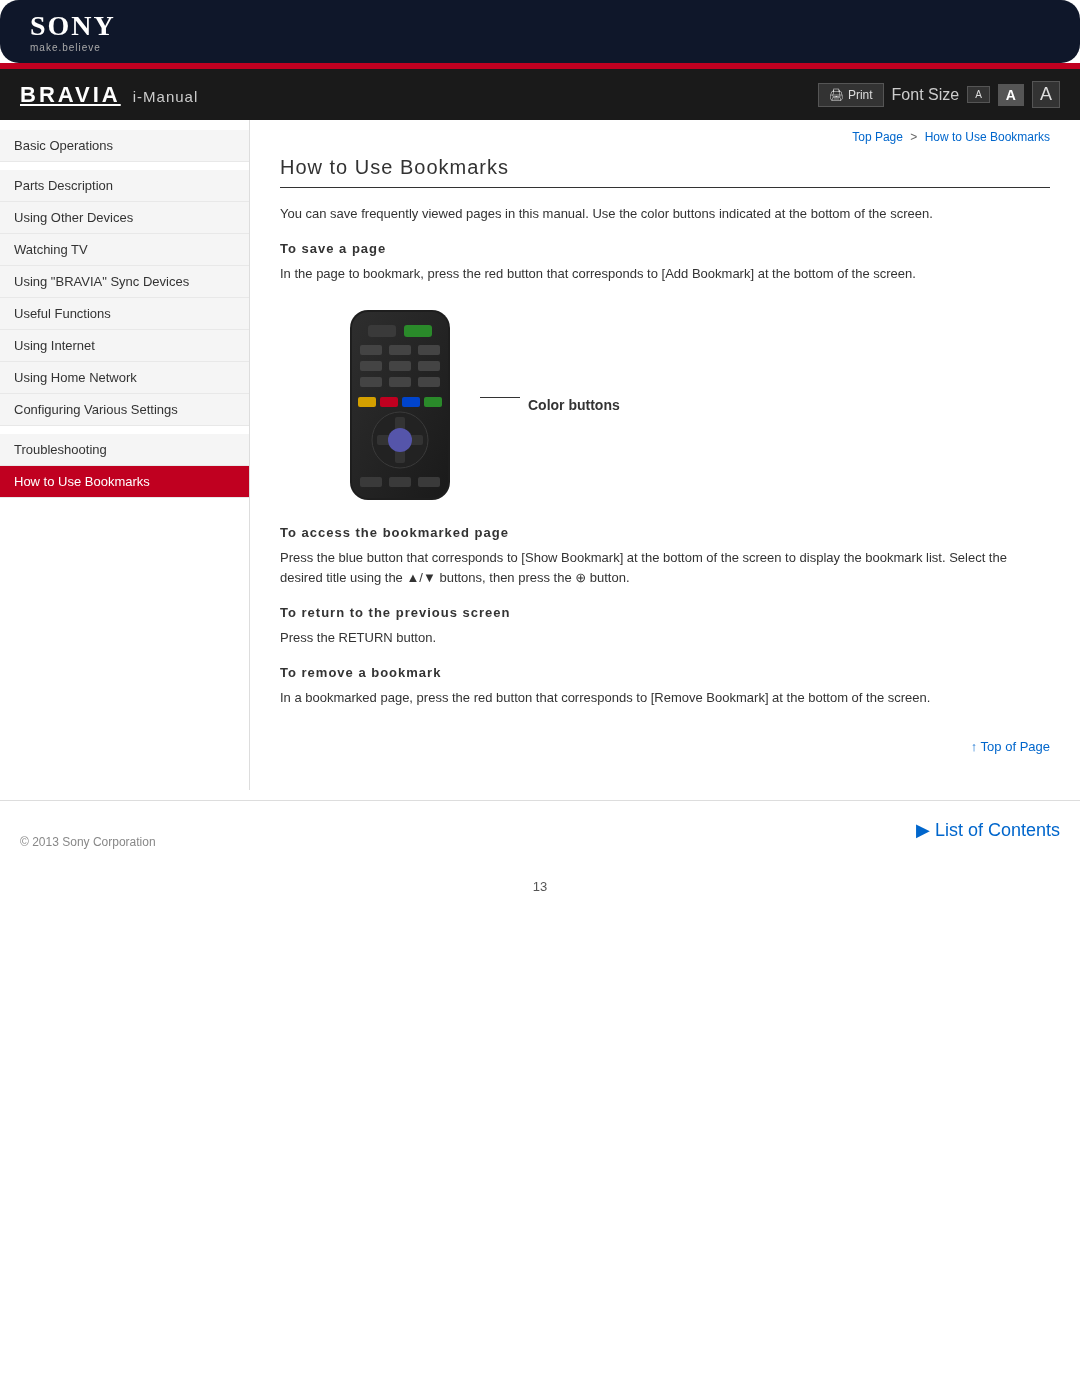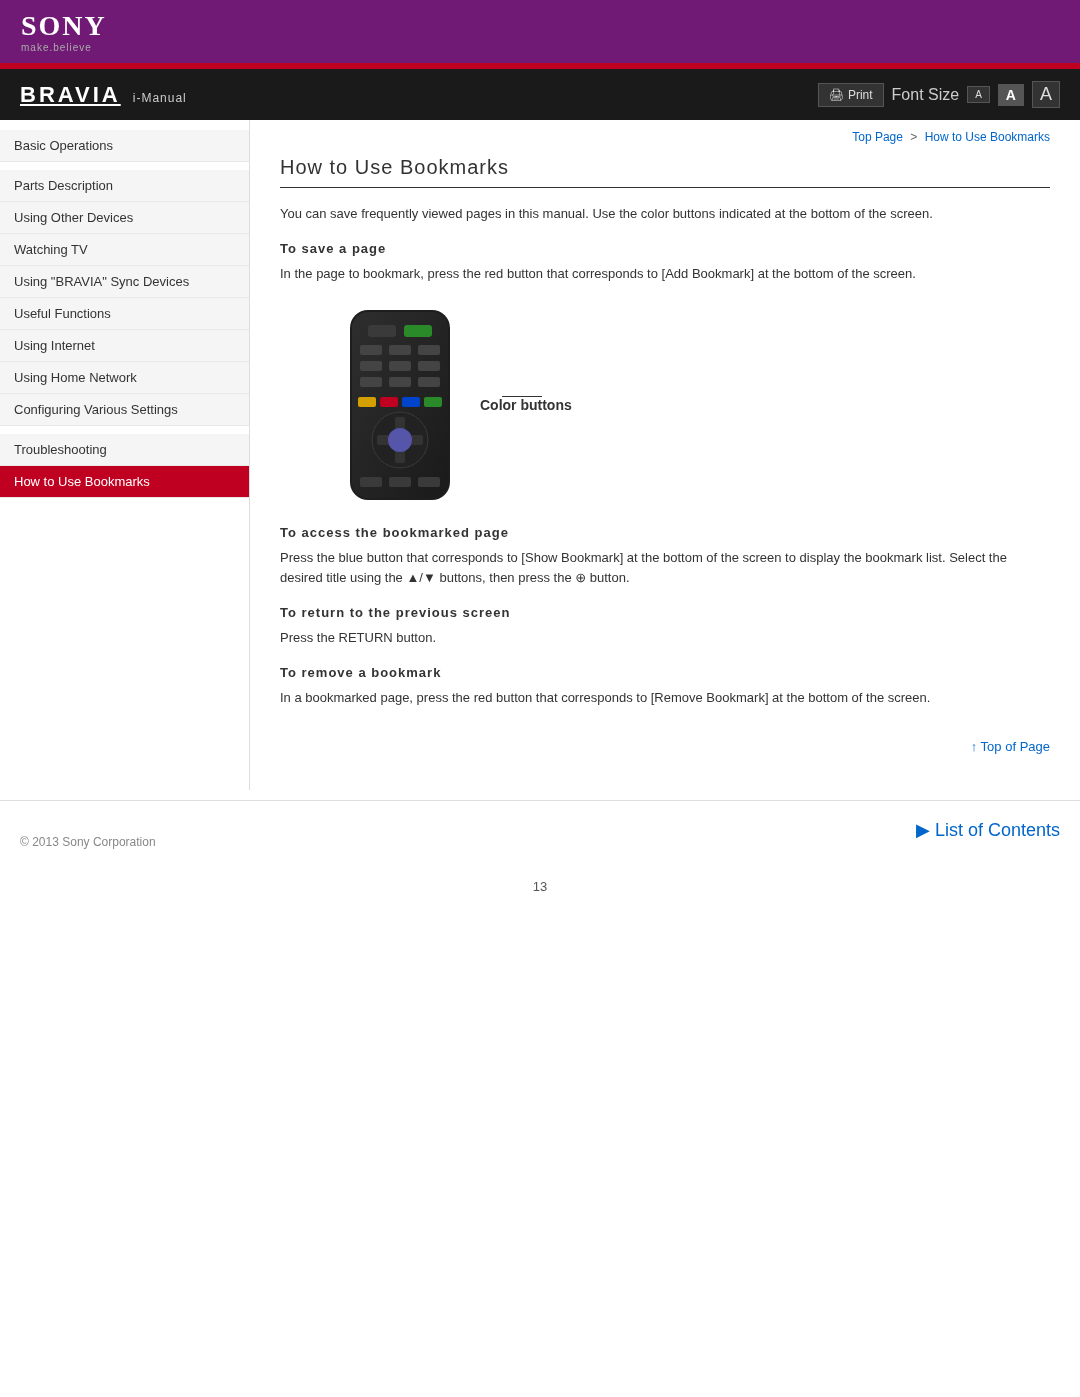--- a/index.html
+++ b/index.html
@@ -1,28 +1,28 @@
 <!DOCTYPE html>
 <html><head>
   <meta charset="utf-8">
   <style>
     * { box-sizing: border-box; margin: 0; padding: 0; }
     body { font-family: Arial, sans-serif; background: #fff; color: #333; font-size: 14px; width: 1080px; min-height: 1397px; }
 
     
-    .header-top { background: #701a75; padding: 10px 21px; display: flex; align-items: center; }
+    .header-top { background: #0f172a; padding: 10px 30px; display: flex; align-items: center; border-radius: 19px; }
     .sony-logo { color: #fff; font-size: 28px; font-weight: bold; font-family: 'Times New Roman', serif; letter-spacing: 2px; }
     .sony-tagline { color: #aaa; font-size: 10px; display: block; letter-spacing: 1px; }
 
     .header-bar { background: #c00020; height: 6px; }
 
     .header-nav { background: #1a1a1a; padding: 12px 20px; display: flex; align-items: center; justify-content: space-between; }
     .bravia-title { display: flex; align-items: baseline; gap: 12px; }
     .bravia-text { color: #fff; font-size: 22px; font-weight: bold; letter-spacing: 3px; font-family: Arial, sans-serif; text-decoration: underline; }
-    .imanual-text { color: #ccc; font-size: 12px; letter-spacing: 1px; }
+    .imanual-text { color: #ccc; font-size: 15px; letter-spacing: 1px; }
     .header-controls { display: flex; align-items: center; gap: 8px; }
     .print-btn { background: #333; color: #ddd; border: 1px solid #555; padding: 4px 10px; font-size: 12px; cursor: pointer; display: flex; align-items: center; gap: 4px; }
     .font-size-label { color: #ccc; font-size: 16px; }
     .font-btn { background: #333; color: #ddd; border: 1px solid #555; padding: 2px 7px; cursor: pointer; font-size: 11px; }
     .font-btn.active { background: #555; color: #fff; font-size: 14px; font-weight: bold; }
     .font-btn.large { font-size: 17px; }
 
     
     .main-layout { display: flex; padding: 0; }
 
@@ -156,21 +156,21 @@
           <rect x="37" y="130" width="46" height="10" rx="2" fill="#333"></rect>
 
           <circle cx="60" cy="135" r="12" fill="#5555aa"></circle>
 
           <rect x="20" y="172" width="22" height="10" rx="2" fill="#3a3a3a"></rect>
           <rect x="49" y="172" width="22" height="10" rx="2" fill="#3a3a3a"></rect>
           <rect x="78" y="172" width="22" height="10" rx="2" fill="#3a3a3a"></rect>
         </svg>
       </div>
 
-      <div style="display:flex; align-items:center; margin-left: 10px; flex-direction: column;">
+      <div style="display:flex; align-items:flex-start; margin-left: 10px;">
         <div style="width:40px; height:1px; background:#333; margin-right:8px;"></div>
         <span style="font-size:14px; font-weight:bold;">Color buttons</span>
       </div>
     </div>
 
     <p class="section-subtitle">To access the bookmarked page</p>
     <p class="body-text">Press the blue button that corresponds to [Show Bookmark] at the bottom of the screen to display the bookmark list. Select the desired title using the ▲/▼ buttons, then press the ⊕ button.</p>
 
     <p class="section-subtitle">To return to the previous screen</p>
     <p class="body-text">Press the RETURN button.</p>

